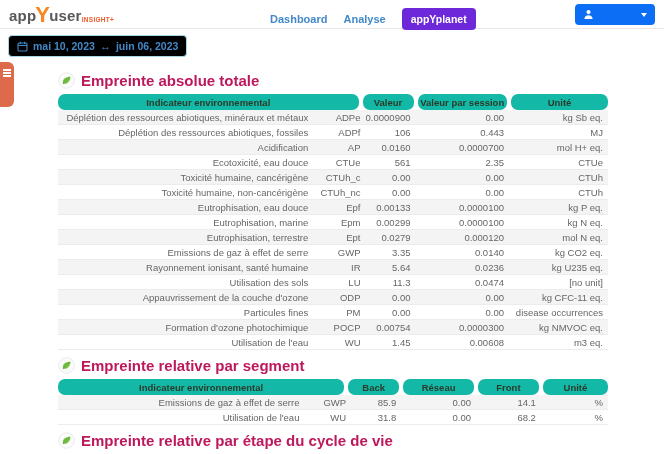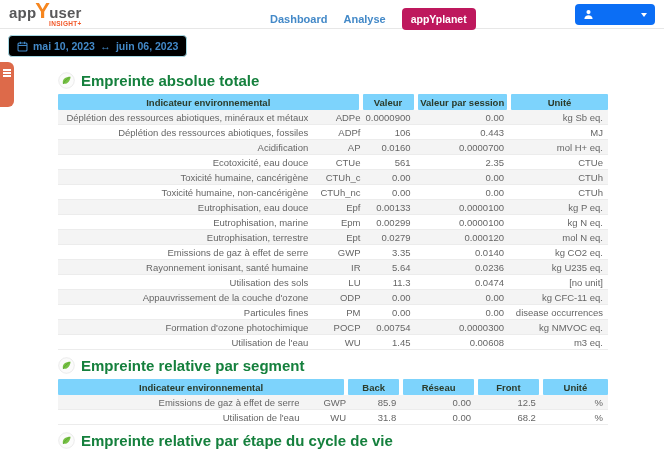--- a/index.html
+++ b/index.html
@@ -14,31 +14,31 @@
 
   
   .navbar {
     height: 29px;
     display: flex;
     align-items: center;
     padding: 0 9px;
     border-bottom: 1px solid #e7e7e7;
     position: relative;
   }
-  .logo { display: flex; flex-direction: column; line-height: 1; cursor: pointer; margin-top: 2px; }
+  .logo { display: flex; flex-direction: row; line-height: 1; cursor: pointer; margin-top: 2px; }
   .logo-line { font-weight: bold; color: #58585a; font-size: 15px; letter-spacing: 0.2px; display: flex; align-items: flex-end; }
   .logo-y { color: #f6861f; font-size: 22px; line-height: 0.75; font-weight: bold; margin: 0 -1px; }
   .logo-tag { color: #f1592a; font-size: 6.5px; font-weight: bold; align-self: flex-end; margin-top: 1px; letter-spacing: 0.3px; }
   .nav-center {
     position: absolute; left: 270px; top: 4px; height: 29px;
     display: flex; align-items: center; gap: 16px;
   }
   .nav-link { color: #4389c8; font-size: 11px; font-weight: 600; text-decoration: none; cursor: pointer; }
   .nav-cta {
-    background: #be185d; color: #fff; border: none; border-radius: 4px;
+    background: #6d28d9; color: #fff; border: none; border-radius: 4px;
     font-size: 10.5px; font-weight: 600; padding: 5px 9px; cursor: pointer;
     font-family: "Liberation Sans", sans-serif;
   }
   .user-btn {
     position: absolute; right: 9px; top: 4px;
     width: 80px; height: 21px; background: #0b6ef5; border: none; border-radius: 4px;
     display: flex; align-items: center; justify-content: space-between;
     padding: 0 8px; cursor: pointer;
   }
   .caret-down {
@@ -61,31 +61,31 @@
     position: absolute; left: 0; top: 62px; width: 14px; height: 45px;
     background: #dd6a4a; border-radius: 0 6px 6px 0; cursor: pointer;
     display: flex; justify-content: center; padding-top: 7px;
   }
   .burger { display: flex; flex-direction: column; gap: 1.5px; }
   .burger i { display: block; width: 8px; height: 1.5px; background: #fff; }
 
   
   main { padding: 8px 0 0 58px; width: 608px; }
   .sec-head { display: flex; align-items: center; gap: 6px; margin: 7px 0 5px 0; }
-  .sec-head h2 { font-size: 15px; font-weight: bold; color: #15803d; }
+  .sec-head h2 { font-size: 15px; font-weight: bold; color: #be185d; }
   .leaf-badge { width: 17px; height: 17px; flex: 0 0 auto; }
 
   
   .tbl { width: 550px; }
   .thead, .tr { display: grid; }
   .t1 .thead, .t1 .tr { grid-template-columns: 45.5% 9.5% 10% 17% 18%; }
   .t2 .thead, .t2 .tr { grid-template-columns: 43.9% 8.5% 10% 13.6% 11.8% 12.2%; }
   .th {
-    background: #7dd3fc; color: #2b3b2b; font-size: 9.5px; font-weight: bold;
-    text-align: center; border-radius: 1px; padding: 2.5px 0; margin: 0 2px;
+    background: #14b8a6; color: #2b3b2b; font-size: 9.5px; font-weight: bold;
+    text-align: center; border-radius: 7px; padding: 2.5px 0; margin: 0 2px;
     white-space: nowrap; overflow: hidden;
   }
   .th:first-child { grid-column: 1 / 3; margin-left: 0; }
   .th:last-child { margin-right: 0; }
   .tr { border-bottom: 1px solid #ececec; }
   .tr.odd { background: #f4f4f4; }
   .td {
     font-size: 9.5px; color: #666; padding: 1.5px 0;
     white-space: nowrap; overflow: hidden;
   }
@@ -290,21 +290,21 @@
           <div class="th">Back</div>
           <div class="th">Réseau</div>
           <div class="th">Front</div>
           <div class="th">Unité</div>
         </div>
         <div class="tr odd">
           <div class="td left">Emissions de gaz à effet de serre</div>
           <div class="td left">GWP</div>
           <div class="td right">85.9</div>
           <div class="td right">0.00</div>
-          <div class="td right">12.5</div>
+          <div class="td right">14.1</div>
           <div class="td right">%</div>
         </div>
         <div class="tr">
           <div class="td left">Utilisation de l'eau</div>
           <div class="td left">WU</div>
           <div class="td right">31.8</div>
           <div class="td right">0.00</div>
           <div class="td right">68.2</div>
           <div class="td right">%</div>
         </div>

